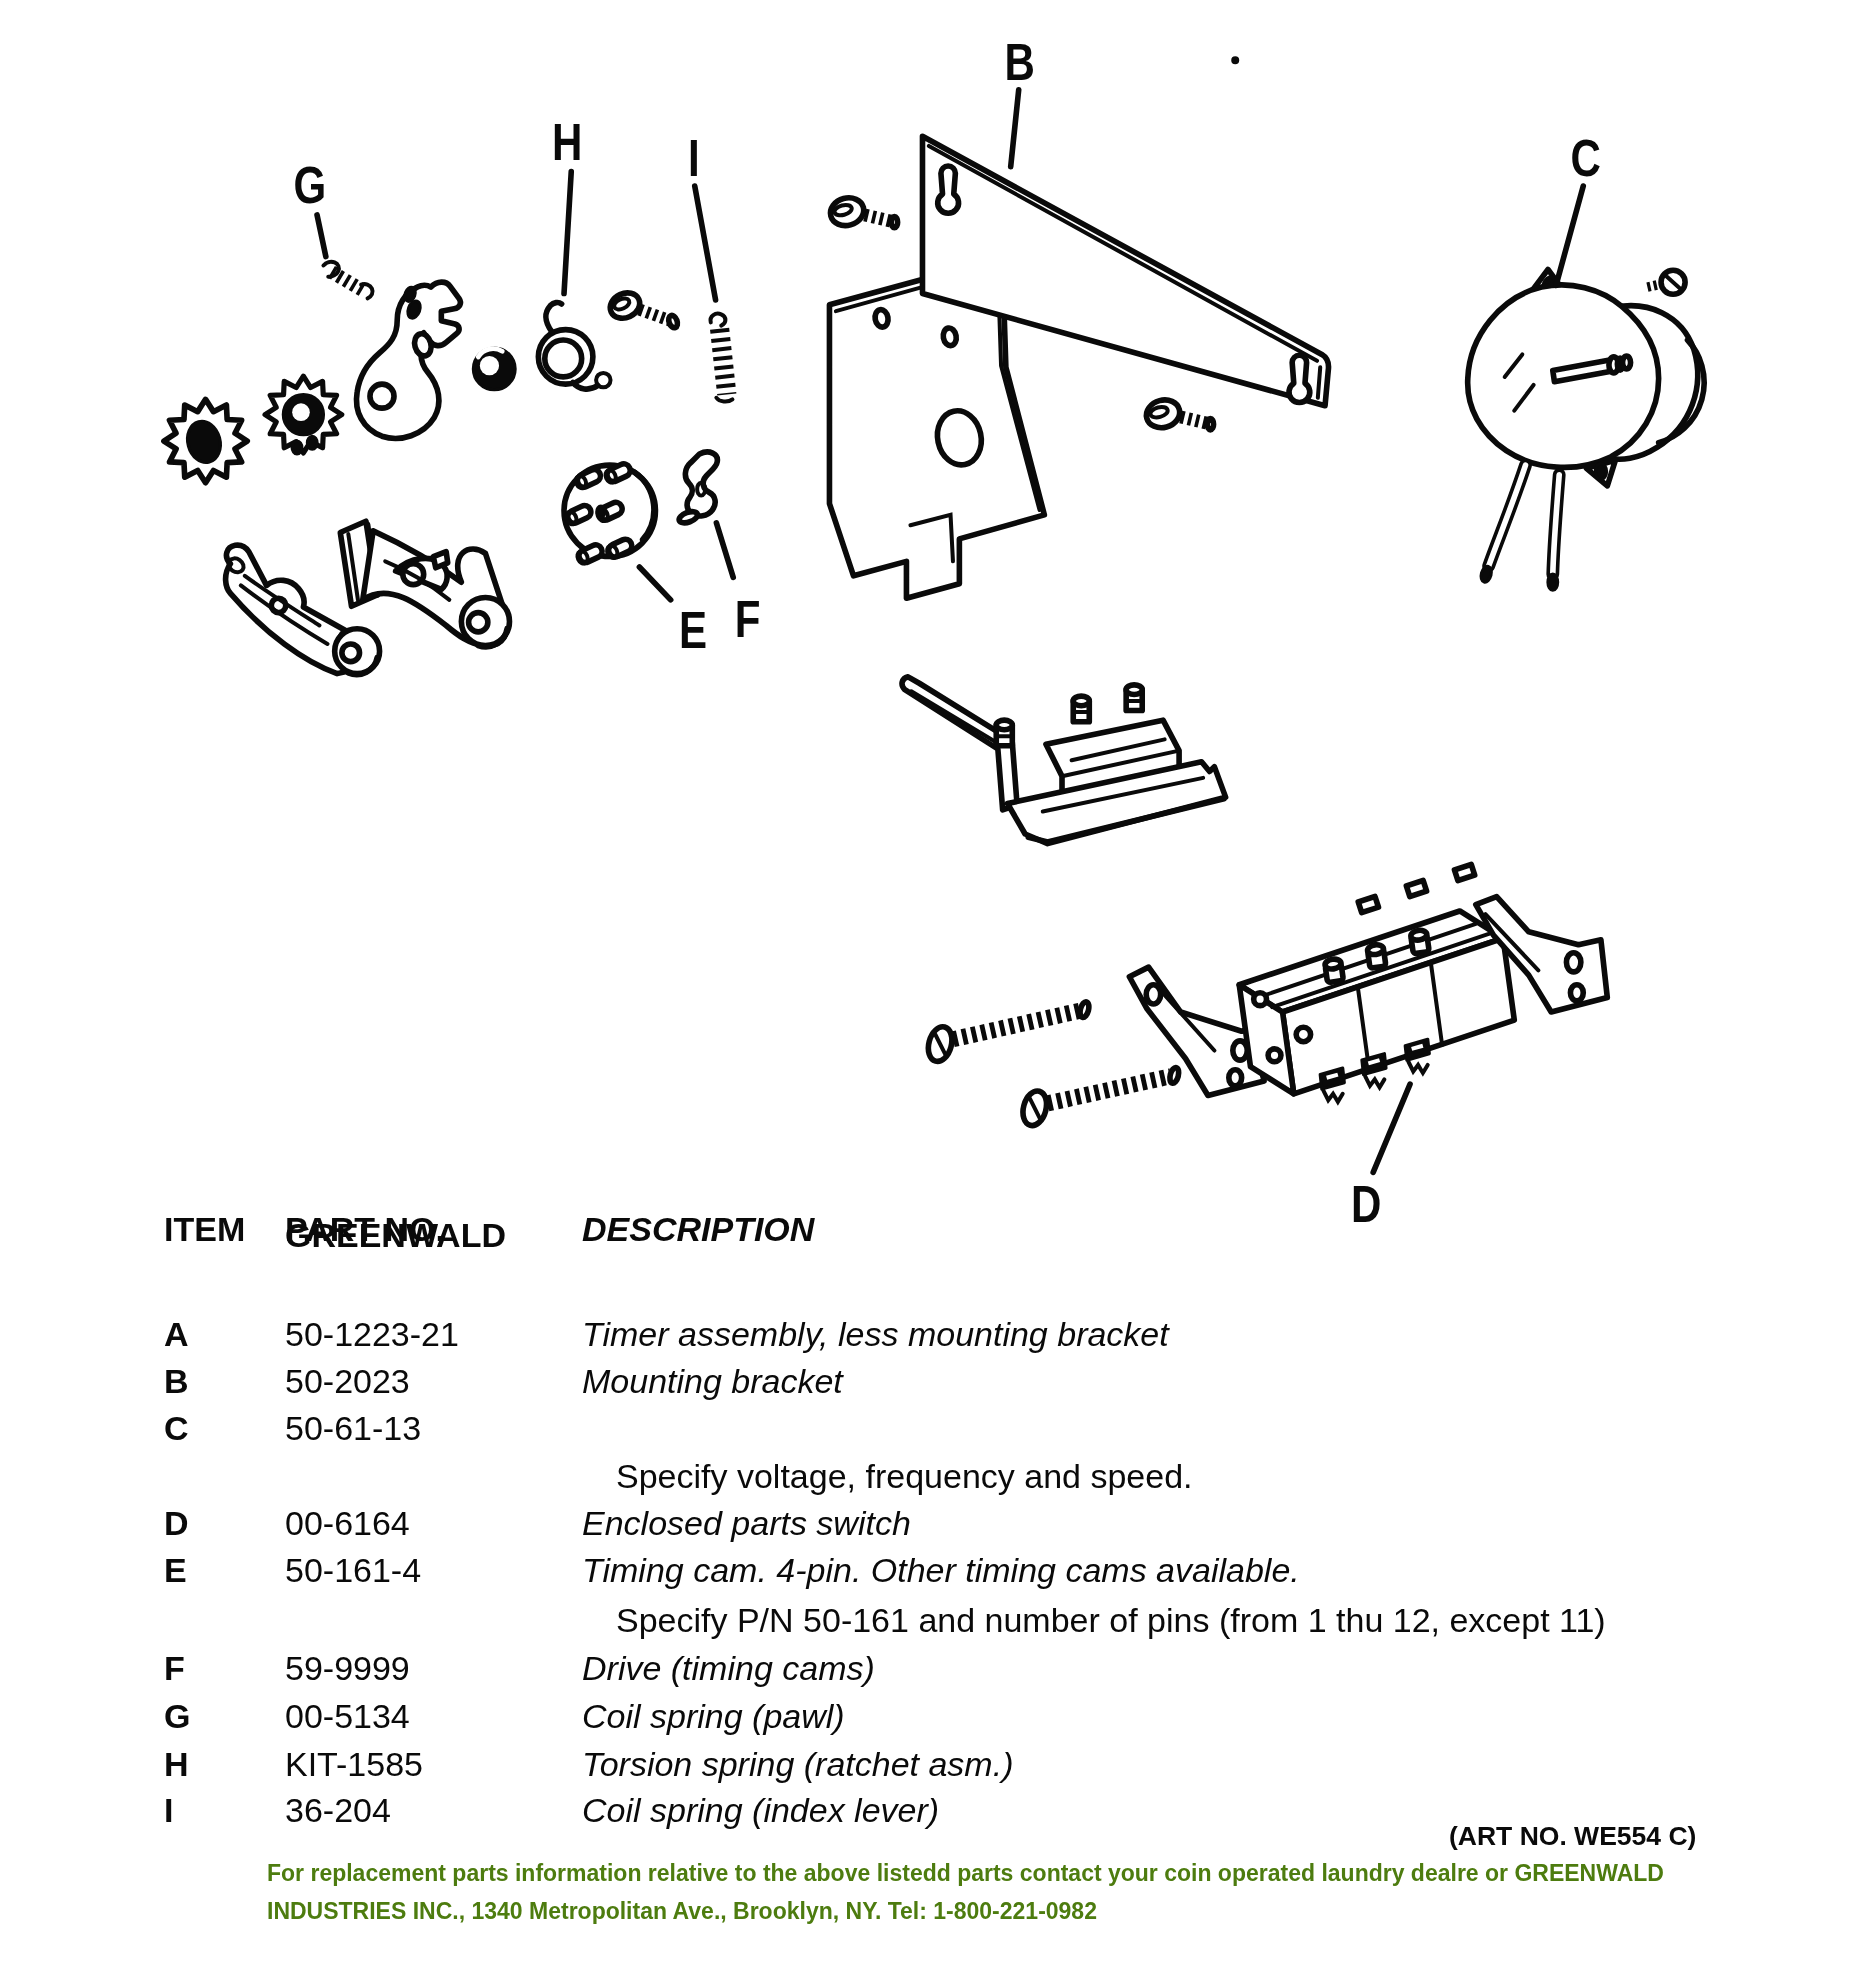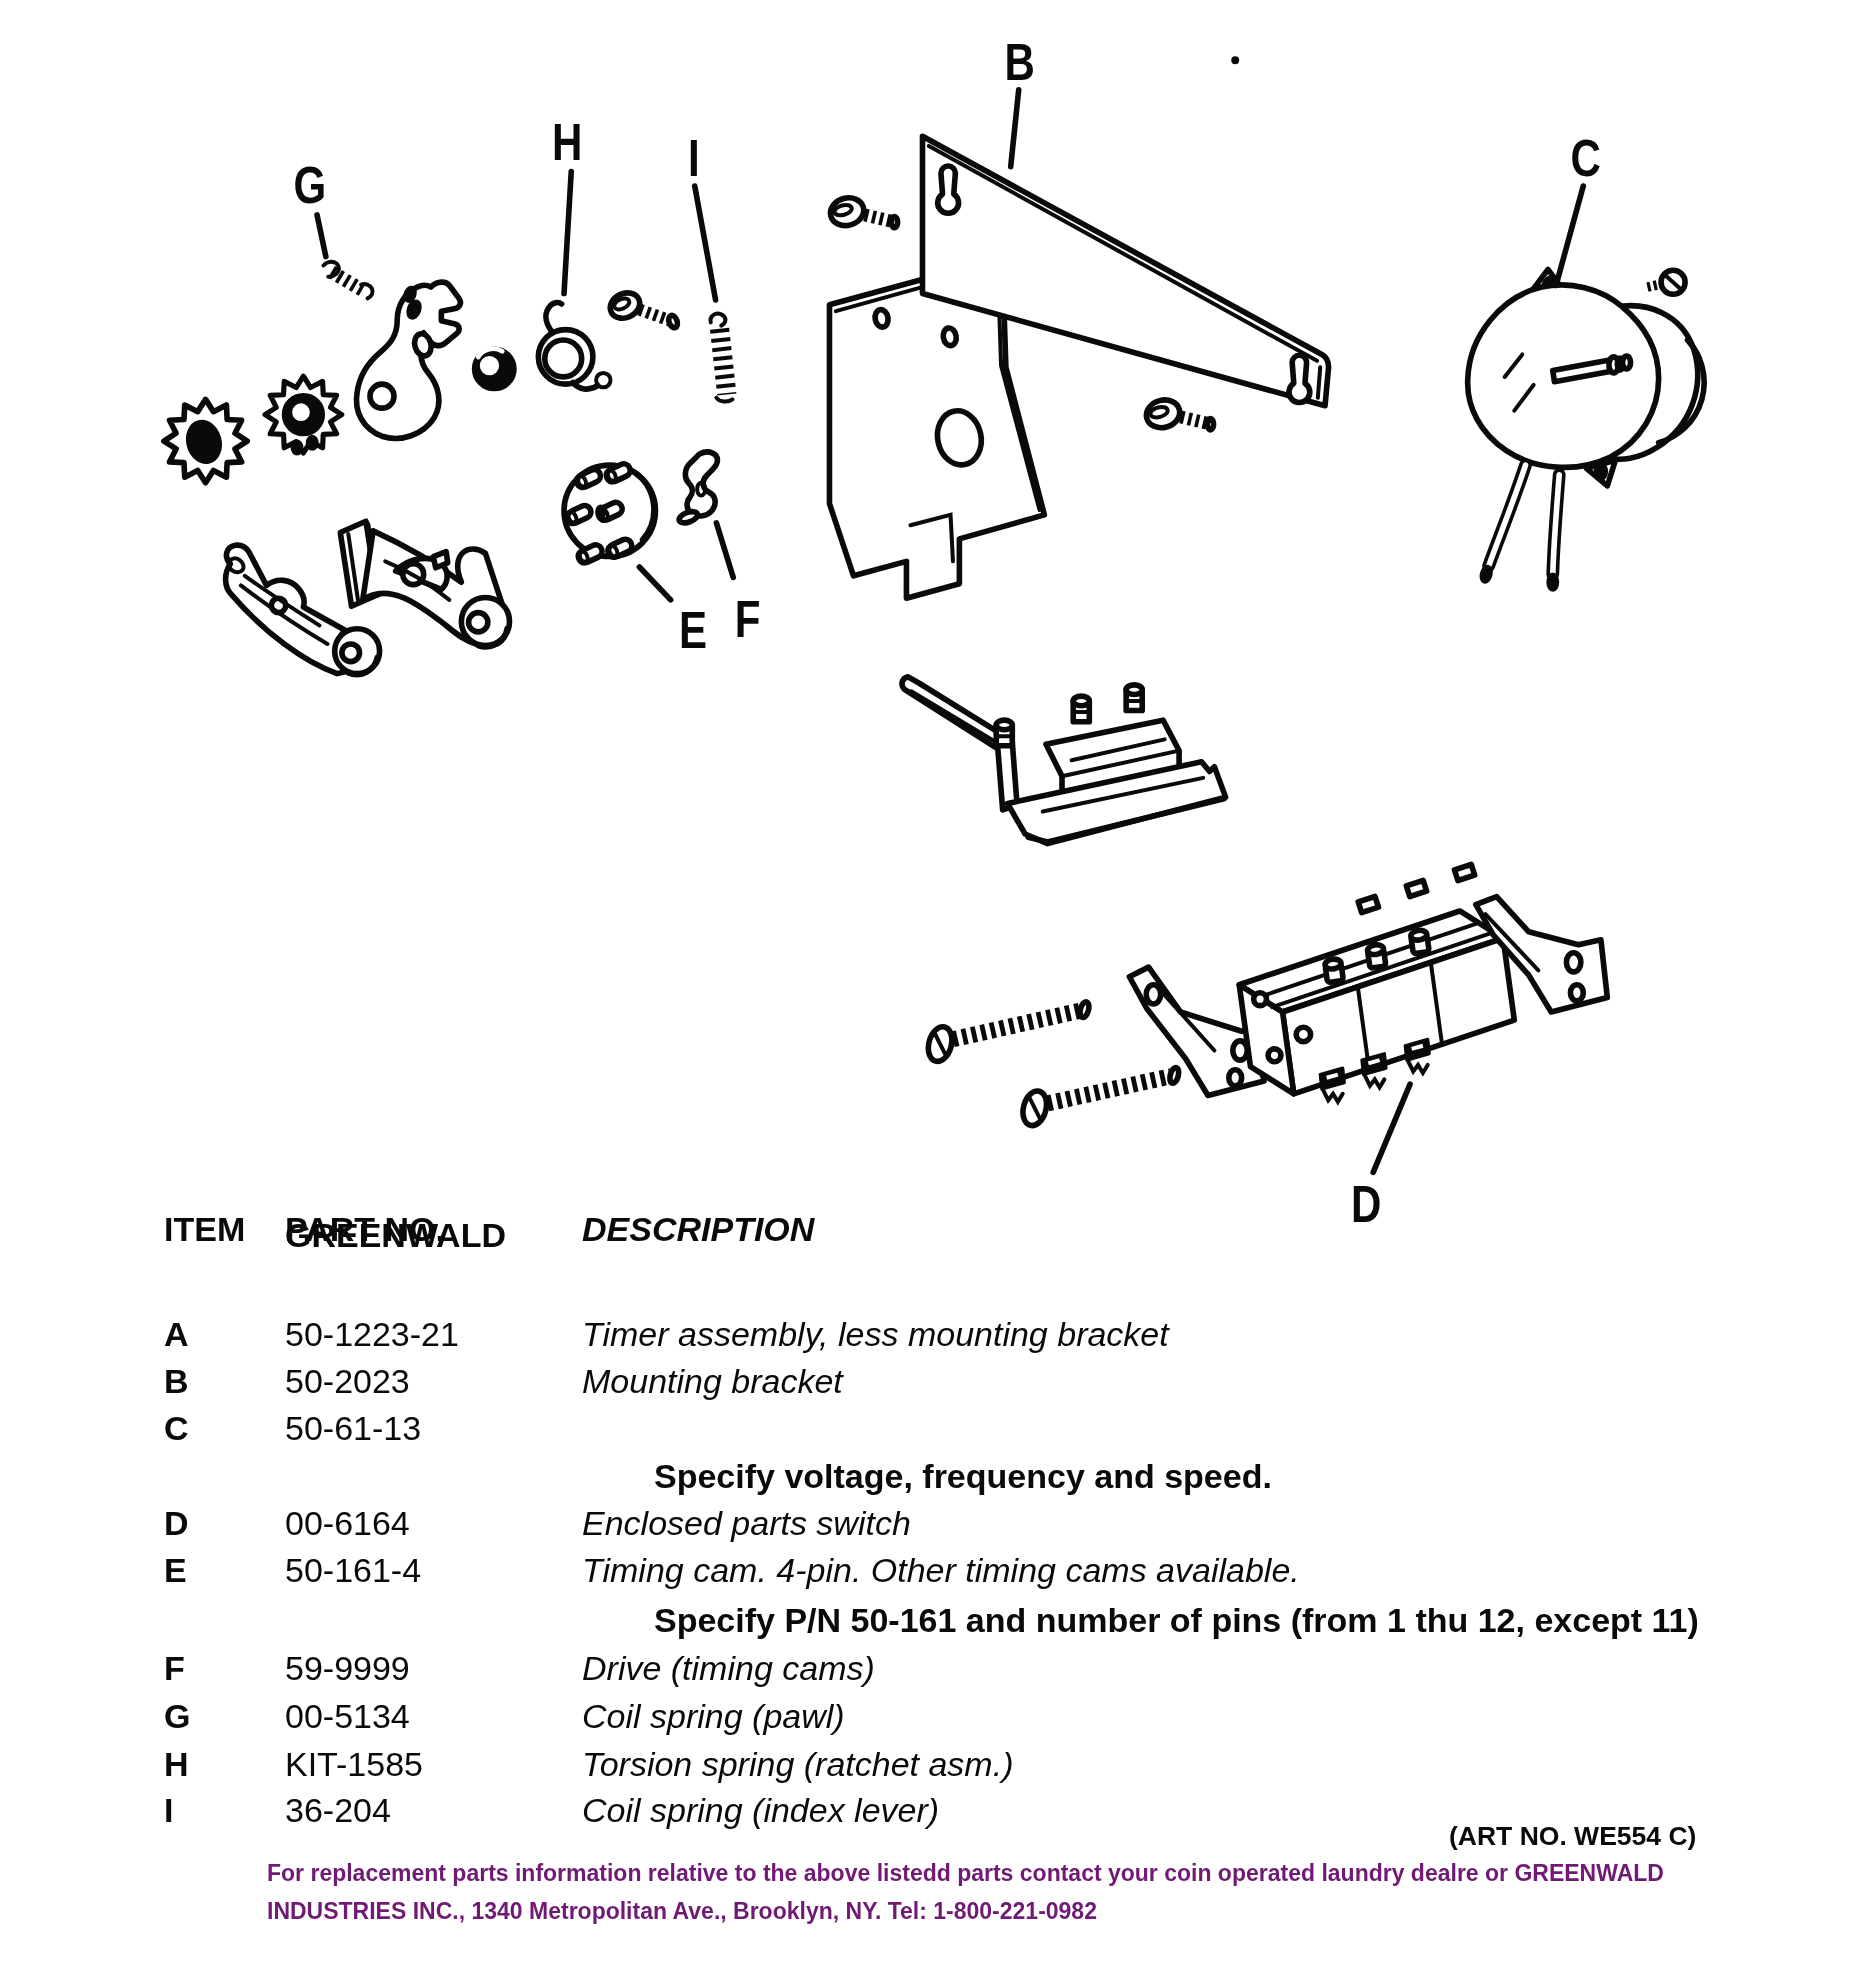--- a/index.html
+++ b/index.html
@@ -11,23 +11,23 @@
   .bpart{stroke:#0a0a0a;fill:#0a0a0a;stroke-width:4;stroke-linejoin:round;}
   .thin{stroke:#0a0a0a;fill:none;stroke-width:5;stroke-linecap:round;}
   .coil{stroke:#0a0a0a;fill:none;stroke-linecap:butt;}
   .leader{stroke:#0a0a0a;stroke-width:7;stroke-linecap:round;}
   .plbl{font:700 64px "Liberation Sans",sans-serif;fill:#0a0a0a;}
   .trow{position:absolute;left:0;width:1861px;height:40px;font:400 34px "Liberation Sans",sans-serif;
         color:#0a0a0a;white-space:nowrap;line-height:1;}
   .c-item{position:absolute;left:164px;font-weight:700;}
   .c-part{position:absolute;left:285px;}
   .c-desc{position:absolute;left:582px;font-style:italic;}
-  .c-note{position:absolute;left:654px;font-weight:bold;}
+  .c-note{position:absolute;left:616px;}
   .hdr{font-weight:700;}
-  .foot{position:absolute;left:267px;font:700 23px "Liberation Sans",sans-serif;color:#701a75;
+  .foot{position:absolute;left:267px;font:700 23px "Liberation Sans",sans-serif;color:#4d7c0f;
         white-space:nowrap;line-height:1;}
   .artno{position:absolute;left:1449px;top:1823px;font:700 26.5px "Liberation Sans",sans-serif;
          color:#0a0a0a;white-space:nowrap;line-height:1;}
 </style>
 </head>
 <body>
 
 <div class="page">
 
 <svg width="1861" height="1251" viewBox="0 0 2320 1560">

